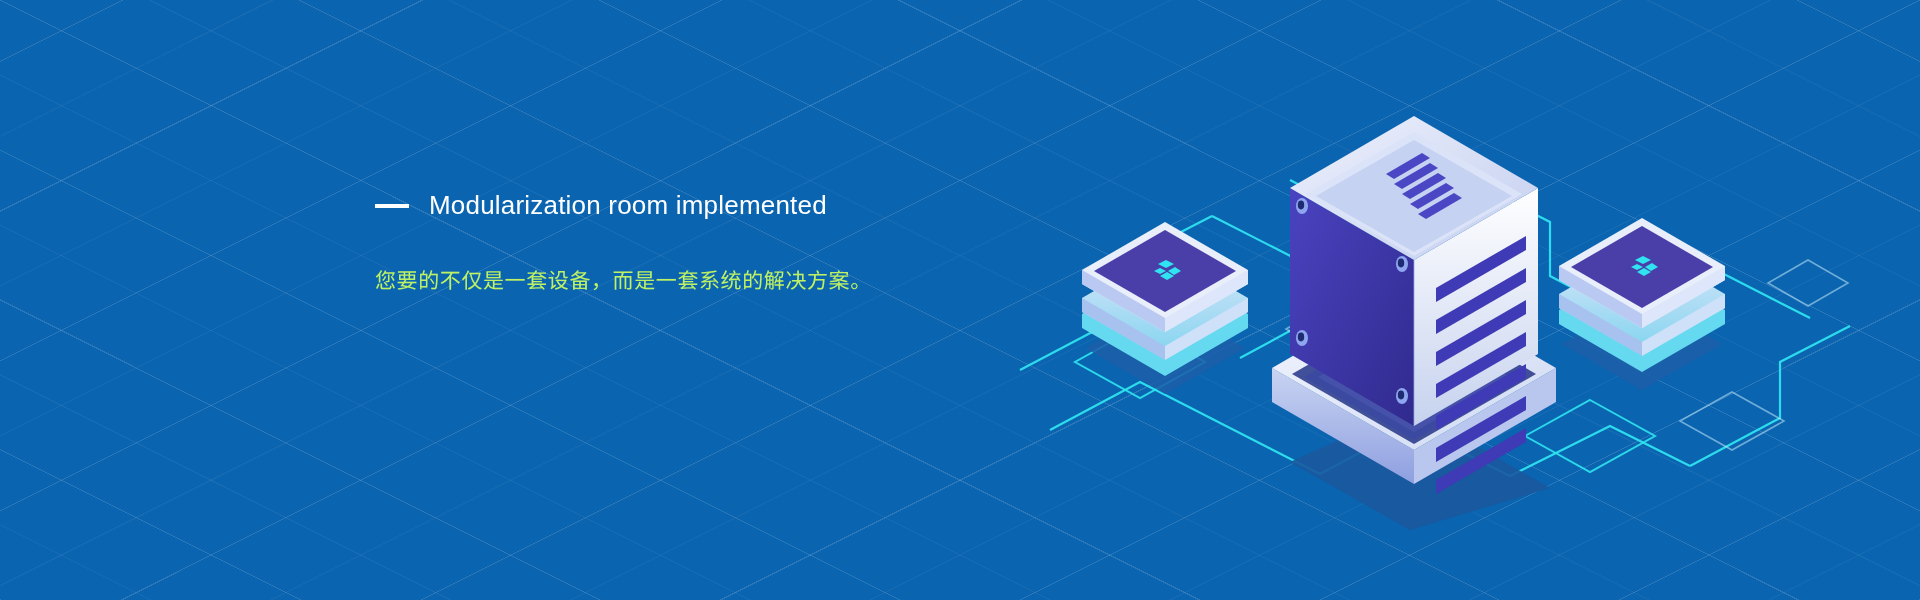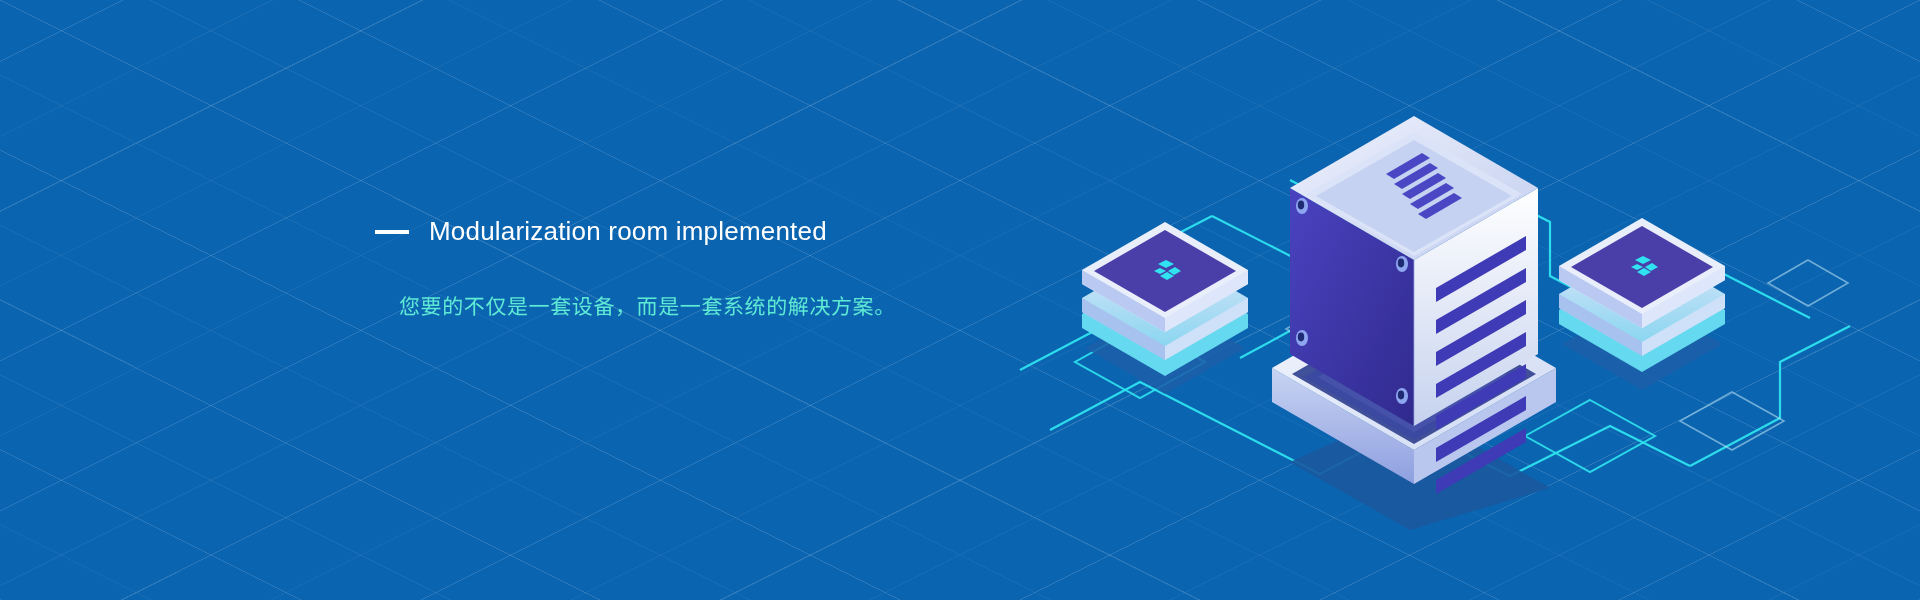--- a/index.html
+++ b/index.html
@@ -57,45 +57,44 @@
     font-size: 46px;
     line-height: 1.26;
     font-weight: 700;
     color: #ffffff;
     letter-spacing: 1px;
     white-space: nowrap;
   }
   .subline {
     display: flex;
     align-items: center;
-    margin-top: 38px;
+    margin-top: 12px;
     white-space: nowrap;
   }
   .sub-rule {
     display: inline-block;
     width: 34px;
     height: 4px;
     background: #ffffff;
     margin-right: 20px;
     flex: none;
   }
   .sub-text {
     font-size: 26px;
     color: #ffffff;
     font-weight: 400;
     letter-spacing: 0.2px;
   }
   .desc {
     margin-top: 44px;
     font-size: 21px;
     line-height: 1.5;
-    color: #5eead4;
+    color: #bef264;
     letter-spacing: 0.6px;
     white-space: nowrap;
-    margin-left: 24px;
   }
 
   
   .illustration {
     position: absolute;
     left: 990px;
     top: 70px;
     width: 900px;
     height: 460px;
   }

